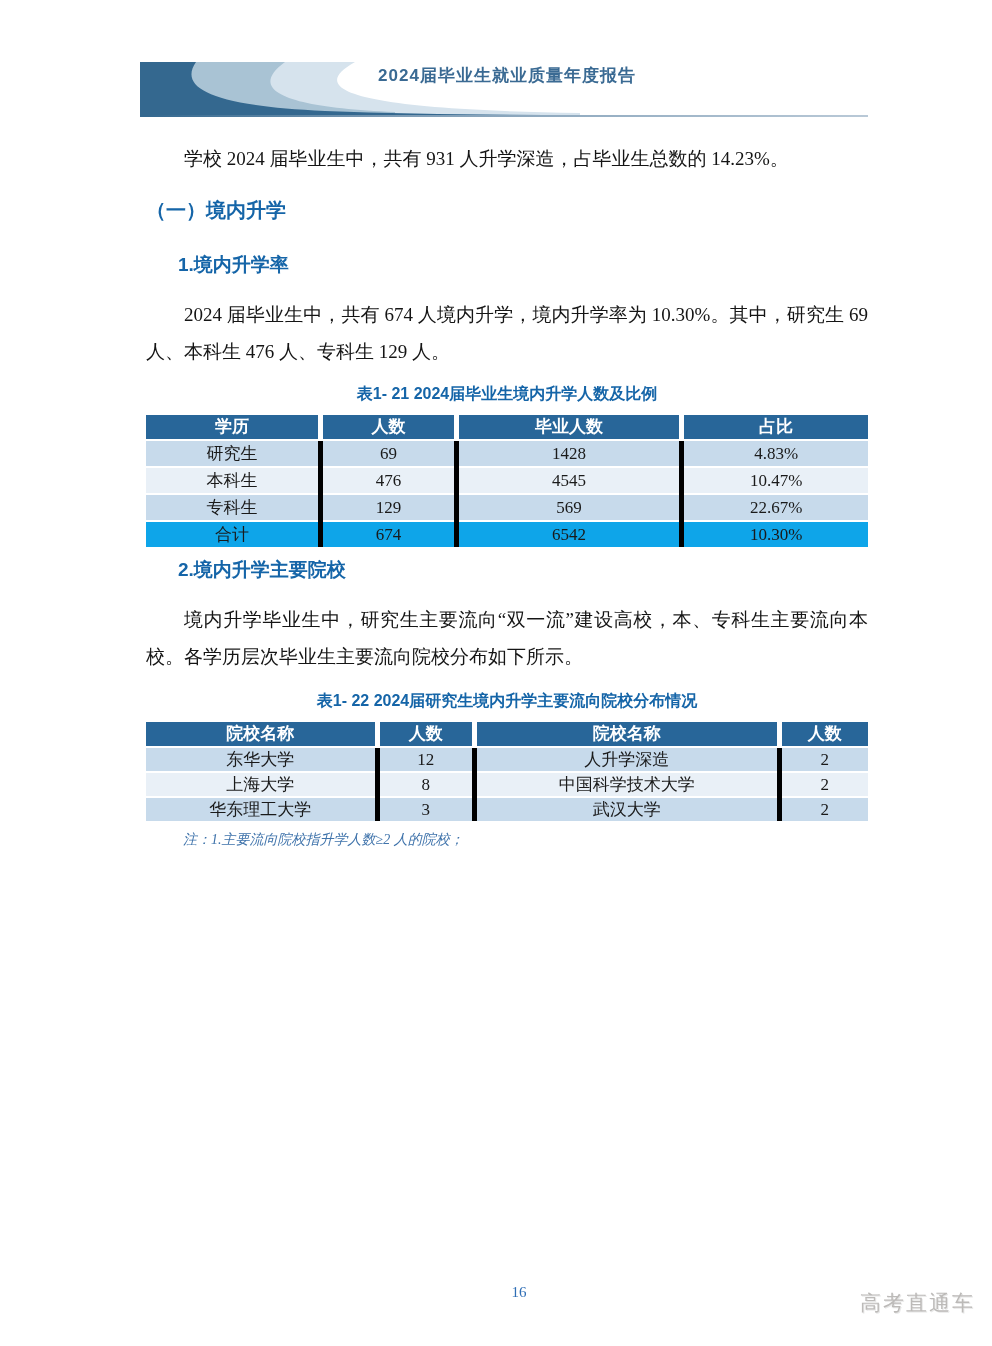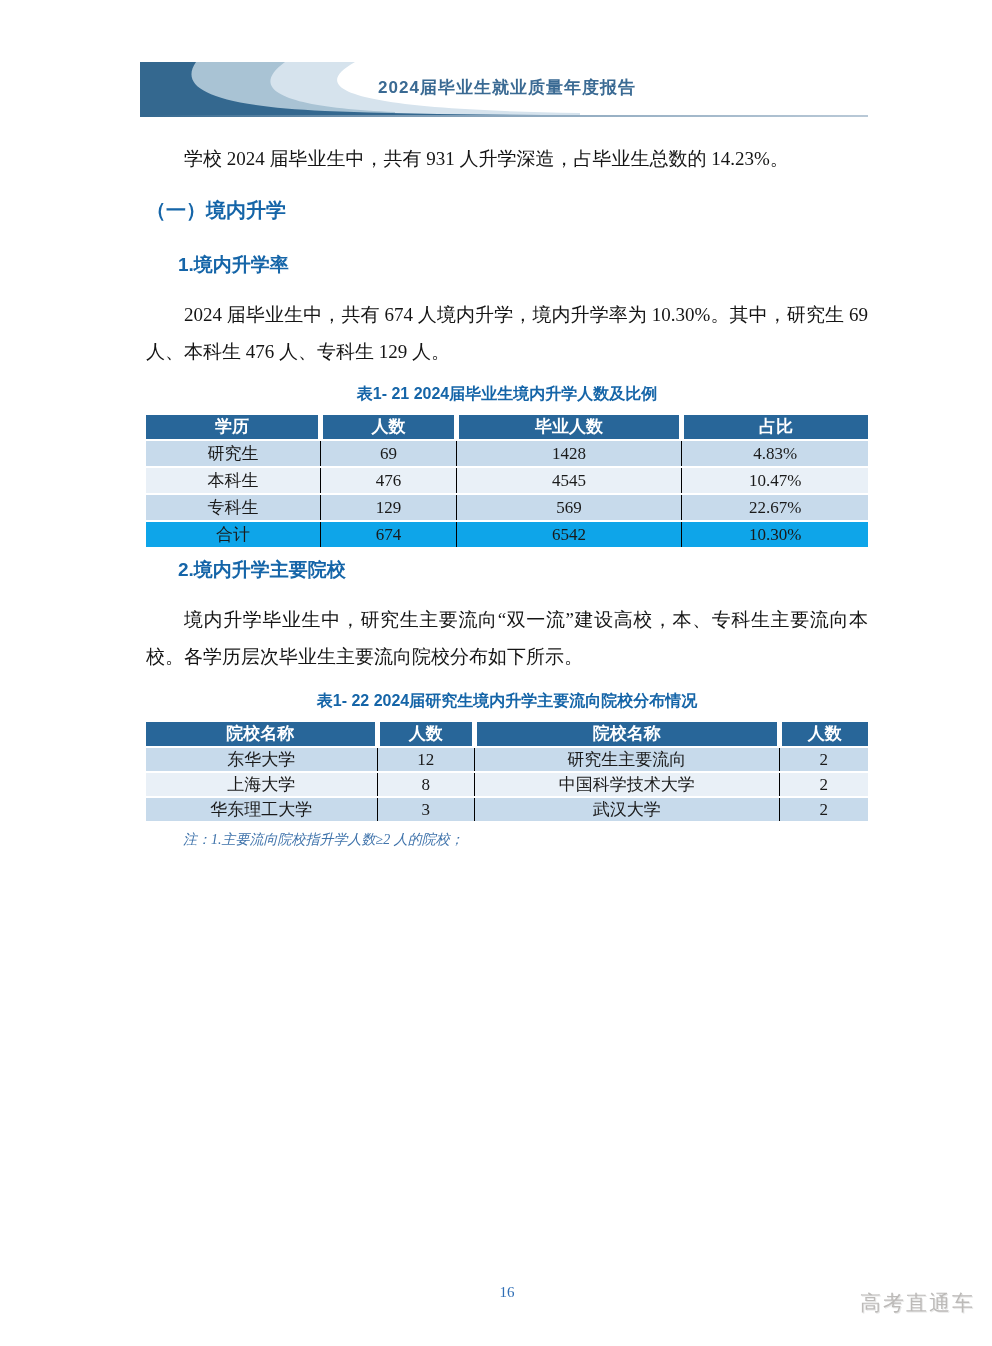--- a/index.html
+++ b/index.html
@@ -8,21 +8,21 @@
     width:992px;height:1346px;
     background:#ffffff;
     font-family:"Liberation Serif","DejaVu Serif",serif;
     color:#1a1a1a;
     overflow:hidden;
   }
   .header-rule{position:absolute;left:146px;top:115px;width:722px;height:2px;
     background:linear-gradient(to right,#34688f 0%,#7d9cb5 35%,#b9c9d7 100%);}
   .swoosh{position:absolute;left:140px;top:62px;width:440px;height:55px;}
   .header-title{
-    position:absolute;left:146px;top:76px;width:722px;
+    position:absolute;left:146px;top:64px;width:722px;
     text-align:center;font-family:"Liberation Sans","DejaVu Sans",sans-serif;
     font-weight:bold;font-size:17px;color:#3a6a93;letter-spacing:1px;
   }
   
   .content{position:absolute;left:146px;top:118px;width:722px;}
   .accent{color:#1565a8;font-family:"Liberation Sans","DejaVu Sans",sans-serif;}
   h1.section-title{margin:24px 0 0 0;font-size:26px;line-height:32px;font-weight:bold;}
   h2.subsection-title{margin:19px 0 0 0;font-size:20px;line-height:28px;font-weight:bold;}
   h3.sub-heading{margin:28px 0 0 0;padding-left:32px;font-size:19px;line-height:26px;font-weight:bold;}
   h3.sub-heading.second{margin-top:10px;}
@@ -42,36 +42,36 @@
   table.t1{margin-top:9px;}
   table.t2{margin-top:9px;}
   table.data-table th{
     background:#286699;color:#ffffff;
     font-family:"Liberation Sans","DejaVu Sans",sans-serif;
     font-weight:bold;font-size:17px;height:24px;line-height:24px;
     text-align:center;padding:0;border-right:5px solid #ffffff;
   }
   table.data-table td{
     font-size:17px;text-align:center;padding:0;
-    border-right:1px solid #000000;border-top:2px solid #ffffff;
+    border-right:5px solid #000000;border-top:2px solid #ffffff;
   }
   table.t1 td{height:25px;line-height:25px;}
   table.t2 td{height:23px;line-height:23px;}
   table.data-table th:last-child,
   table.data-table td:last-child{border-right:none;}
   tbody.zebra tr:nth-child(odd) td{background:#c7daeb;}
   tbody.zebra tr:nth-child(even) td{background:#e9f0f7;}
   tr.total-row td{background:#0ea5e9;font-weight:normal;}
   
   .notes{margin-top:7px;font-style:italic;color:#3f73ab;font-size:14px;line-height:24px;}
   .note-line-1{padding-left:37px;}
   .note-line-2{padding-left:72px;margin-top:2px;}
   
   .page-number{
-    position:absolute;left:146px;top:1284px;width:722px;text-align:center;
+    position:absolute;left:158px;top:1284px;width:722px;text-align:center;
     font-size:15px;color:#2f6eb5;
   }
   .watermark{
     position:absolute;right:17px;top:1289px;
     font-family:"Liberation Sans","DejaVu Sans",sans-serif;
     font-size:21px;letter-spacing:2px;color:#bcbab8;
     text-shadow:1px 1px 0 #e8e8e8;
   }
 </style>
 </head>
@@ -163,21 +163,21 @@
             <th>院校名称</th>
             <th>人数</th>
             <th>院校名称</th>
             <th>人数</th>
           </tr>
       </thead>
       <tbody class="zebra">
           <tr>
             <td>东华大学</td>
             <td>12</td>
-            <td>研究生主要流向</td>
+            <td>人升学深造</td>
             <td>2</td>
           </tr>
           <tr>
             <td>上海大学</td>
             <td>8</td>
             <td>中国科学技术大学</td>
             <td>2</td>
           </tr>
           <tr>
             <td>华东理工大学</td>

